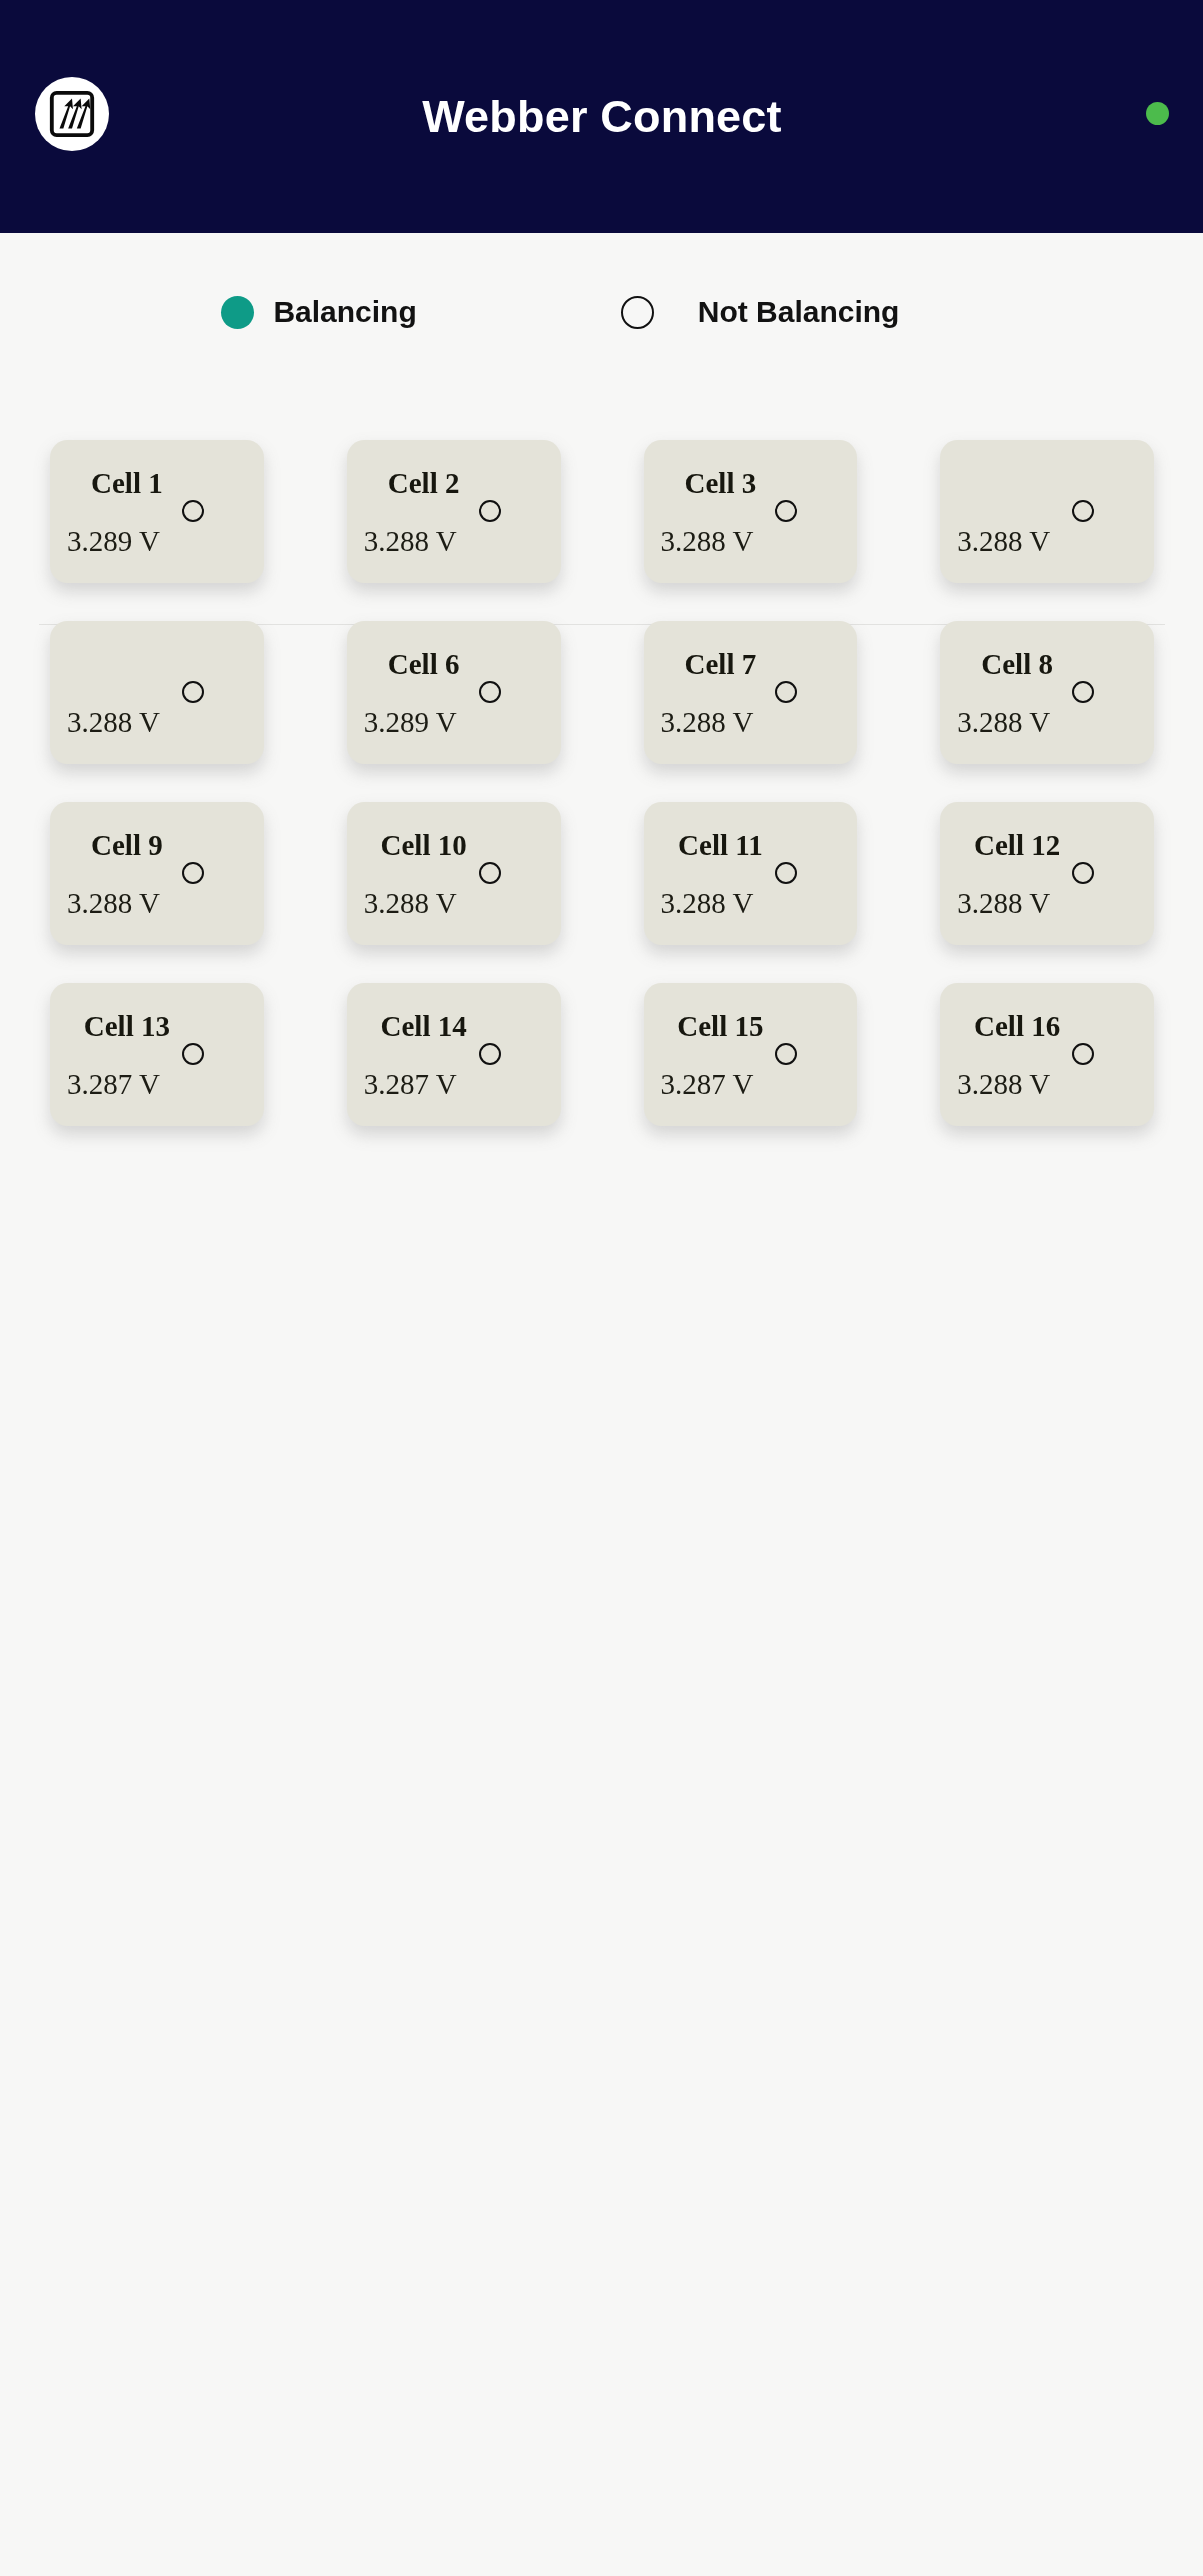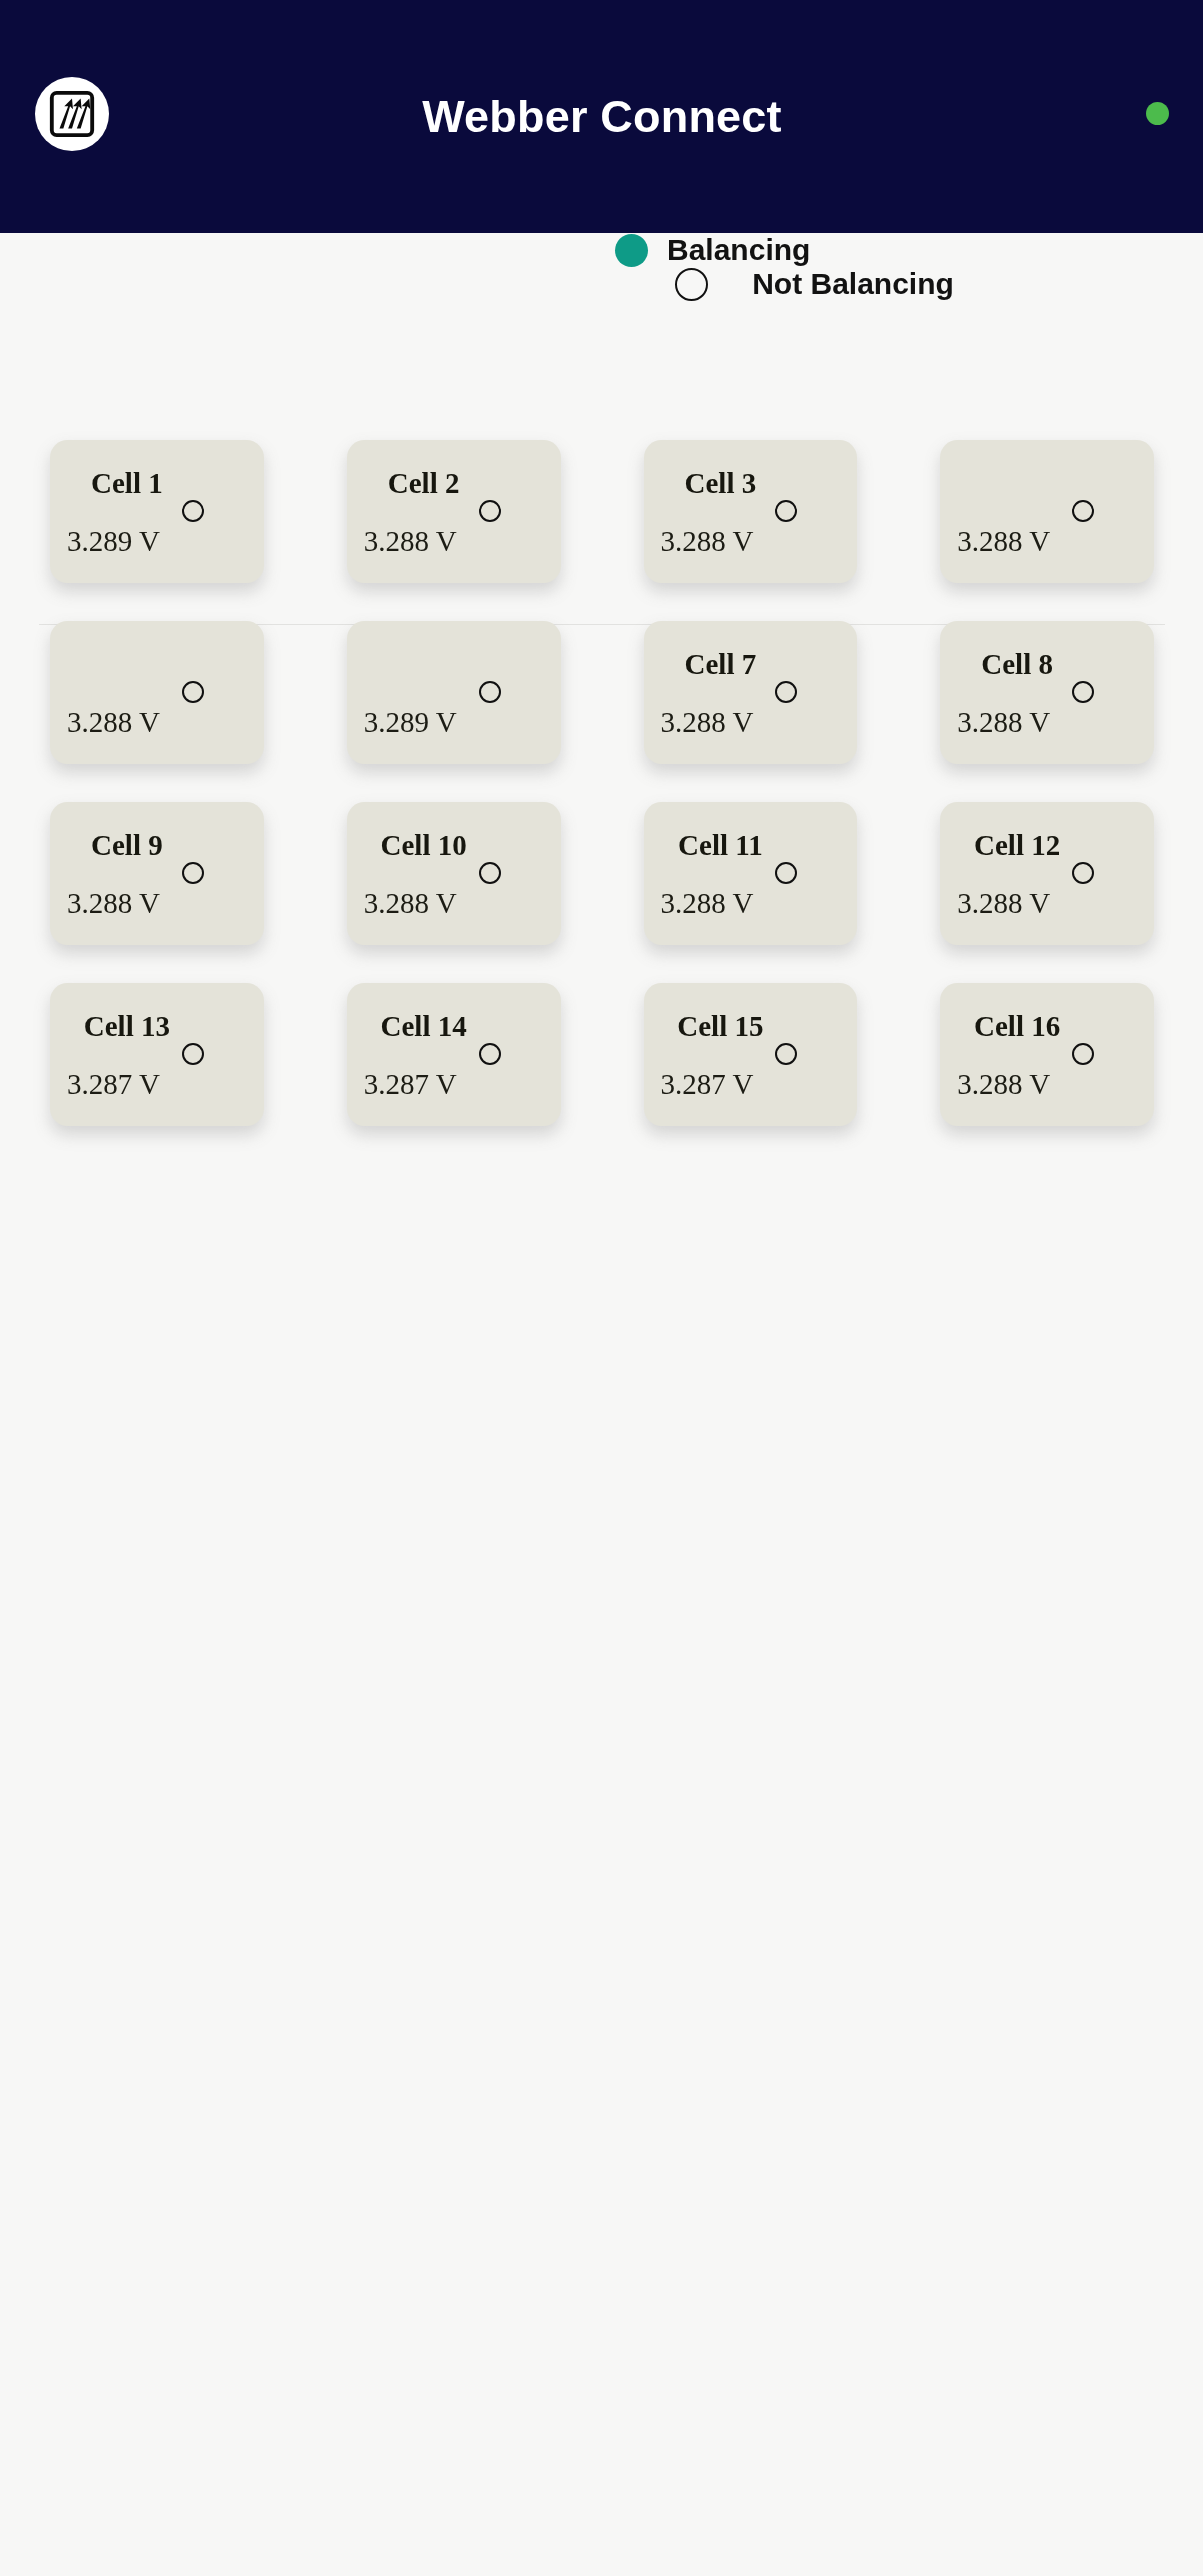--- a/index.html
+++ b/index.html
@@ -67,21 +67,20 @@
   }
 
   
   .legend {
     position: relative;
     width: 1204px;
     height: 158px;
     display: flex;
     align-items: center;
     padding-left: 221px;
-    flex-direction: column;
   }
 
   .legend-item {
     display: flex;
     align-items: center;
     gap: 19.4px;
   }
 
   .legend-item + .legend-item { margin-left: 204px; gap: 44px; }
 
@@ -219,20 +218,21 @@
     </div>
     <div class="cell-card">
       <div class="cell-voltage">3.288 V</div>
       <div class="cell-indicator"></div>
     </div>
     <div class="cell-card">
       <div class="cell-voltage">3.288 V</div>
       <div class="cell-indicator"></div>
     </div>
     <div class="cell-card">
+      <div class="cell-name">Cell 6</div>
       <div class="cell-voltage">3.289 V</div>
       <div class="cell-indicator"></div>
     </div>
     <div class="cell-card">
       <div class="cell-name">Cell 7</div>
       <div class="cell-voltage">3.288 V</div>
       <div class="cell-indicator"></div>
     </div>
     <div class="cell-card">
       <div class="cell-name">Cell 8</div>

